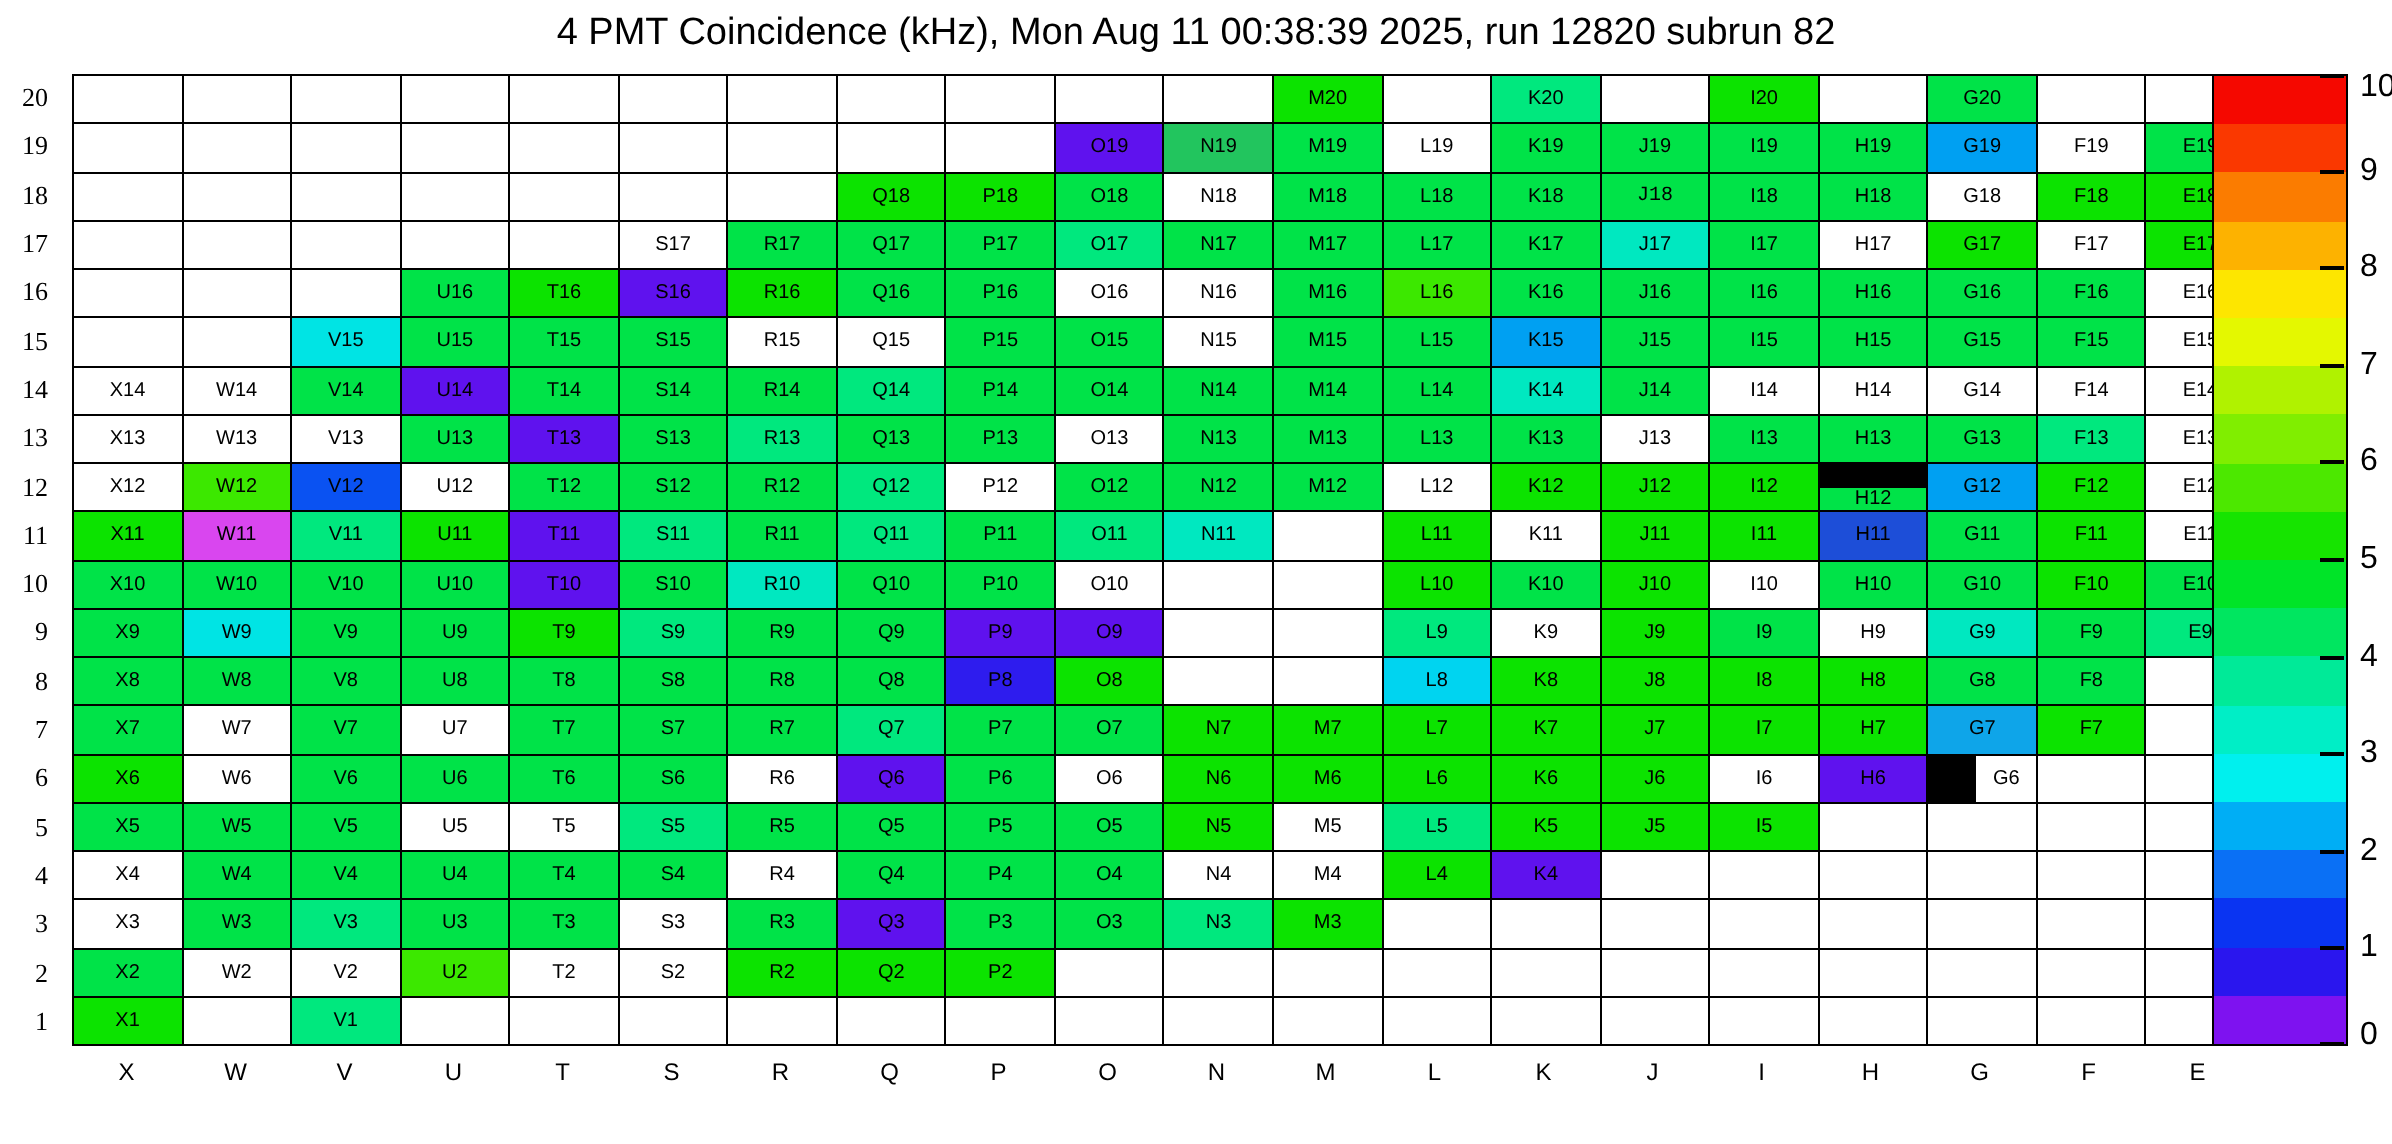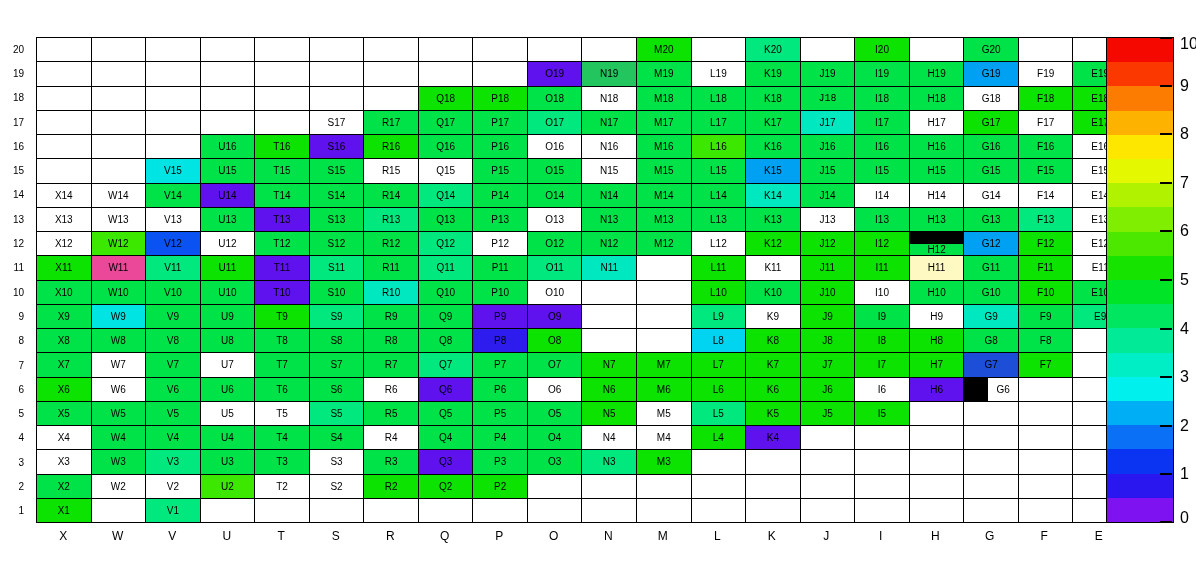--- a/index.html
+++ b/index.html
@@ -8,37 +8,38 @@
   .title{position:absolute;top:6px;left:0;width:1196px;text-align:center;
          font-size:19px;color:#000;letter-spacing:0px;}
   #grid{position:absolute;left:36px;top:37px;width:1090px;height:484px;
         display:grid;grid-template-columns:repeat(20,1fr);grid-template-rows:repeat(20,1fr);
         gap:1px;background:#000;border:1px solid #000;}
   .cell{background:#fff;display:flex;align-items:center;justify-content:center;
         font-size:10px;color:#000;overflow:hidden;}
   #rowlabels{position:absolute;left:0;top:37px;width:30px;height:486px;
              display:grid;grid-template-rows:repeat(20,1fr);}
   .row-label{display:flex;align-items:center;justify-content:flex-end;
-             padding-right:6px;font-size:10px;color:#000;}
+             padding-right:6px;font-size:13px;color:#000;font-family:Liberation Serif, serif;}
   #collabels{position:absolute;left:36px;top:527px;width:1090px;height:18px;
              display:grid;grid-template-columns:repeat(20,1fr);}
   .col-label{display:flex;align-items:center;justify-content:center;
              font-size:12px;color:#000;}
   #colorbar{position:absolute;left:1106px;top:37px;width:66px;height:484px;
             border:1px solid #000;display:flex;flex-direction:column;}
   .cb-band{flex:1 1 auto;}
   #cbticks{position:absolute;left:1106px;top:37px;width:90px;height:486px;pointer-events:none;}
   .cb-tick{position:absolute;left:54px;width:12px;height:2px;background:#000;}
   .cb-tick-label{position:absolute;left:74px;width:24px;height:18px;
                  font-size:16px;color:#000;line-height:18px;text-align:left;}
 </style>
 </head>
 <body>
 
 <div class="canvas">
+  <div class="title">4 PMT Coincidence (kHz), Mon Aug 11 00:38:39 2025, run 12820 subrun 82</div>
   <div id="rowlabels">
       <div class="row-label">20</div>
       <div class="row-label">19</div>
       <div class="row-label">18</div>
       <div class="row-label">17</div>
       <div class="row-label">16</div>
       <div class="row-label">15</div>
       <div class="row-label">14</div>
       <div class="row-label">13</div>
       <div class="row-label">12</div>
@@ -229,36 +230,36 @@
       <div class="cell" style="background: rgb(0, 227, 72);">M12</div>
       <div class="cell" style="background: rgb(255, 255, 255);">L12</div>
       <div class="cell" style="background: rgb(12, 227, 0);">K12</div>
       <div class="cell" style="background: rgb(12, 227, 0);">J12</div>
       <div class="cell" style="background: rgb(12, 227, 0);">I12</div>
       <div class="cell" style="background: rgb(0, 227, 72); margin-top: 12px;">H12</div>
       <div class="cell" style="background: rgb(0, 160, 242);">G12</div>
       <div class="cell" style="background: rgb(12, 227, 0);">F12</div>
       <div class="cell" style="background: rgb(255, 255, 255);">E12</div>
       <div class="cell" style="background: rgb(12, 227, 0);">X11</div>
-      <div class="cell" style="background: #ec4899;">W11</div>
+      <div class="cell" style="background: #d946ef;">W11</div>
       <div class="cell" style="background: rgb(0, 232, 126);">V11</div>
       <div class="cell" style="background: rgb(12, 227, 0);">U11</div>
       <div class="cell" style="background: rgb(95, 18, 238);">T11</div>
       <div class="cell" style="background: rgb(0, 232, 126);">S11</div>
       <div class="cell" style="background: rgb(0, 227, 72);">R11</div>
       <div class="cell" style="background: rgb(0, 232, 126);">Q11</div>
       <div class="cell" style="background: rgb(0, 227, 72);">P11</div>
       <div class="cell" style="background: rgb(0, 232, 126);">O11</div>
       <div class="cell" style="background: rgb(0, 232, 192);">N11</div>
       <div class="cell"></div>
       <div class="cell" style="background: rgb(12, 227, 0);">L11</div>
       <div class="cell" style="background: rgb(255, 255, 255);">K11</div>
       <div class="cell" style="background: rgb(12, 227, 0);">J11</div>
       <div class="cell" style="background: rgb(12, 227, 0);">I11</div>
-      <div class="cell" style="background: #fef9c3;">H11</div>
+      <div class="cell" style="background: #1d4ed8;">H11</div>
       <div class="cell" style="background: rgb(0, 227, 72);">G11</div>
       <div class="cell" style="background: rgb(12, 227, 0);">F11</div>
       <div class="cell" style="background: rgb(255, 255, 255);">E11</div>
       <div class="cell" style="background: rgb(0, 227, 72);">X10</div>
       <div class="cell" style="background: rgb(0, 227, 72);">W10</div>
       <div class="cell" style="background: rgb(0, 227, 72);">V10</div>
       <div class="cell" style="background: rgb(0, 227, 72);">U10</div>
       <div class="cell" style="background: rgb(95, 18, 238);">T10</div>
       <div class="cell" style="background: rgb(0, 227, 72);">S10</div>
       <div class="cell" style="background: rgb(0, 232, 192);">R10</div>
@@ -325,21 +326,21 @@
       <div class="cell" style="background: rgb(0, 232, 126);">Q7</div>
       <div class="cell" style="background: rgb(0, 227, 72);">P7</div>
       <div class="cell" style="background: rgb(0, 227, 72);">O7</div>
       <div class="cell" style="background: rgb(12, 227, 0);">N7</div>
       <div class="cell" style="background: rgb(12, 227, 0);">M7</div>
       <div class="cell" style="background: rgb(12, 227, 0);">L7</div>
       <div class="cell" style="background: rgb(12, 227, 0);">K7</div>
       <div class="cell" style="background: rgb(12, 227, 0);">J7</div>
       <div class="cell" style="background: rgb(12, 227, 0);">I7</div>
       <div class="cell" style="background: rgb(12, 227, 0);">H7</div>
-      <div class="cell" style="background: #1d4ed8;">G7</div>
+      <div class="cell" style="background: #0ea5e9;">G7</div>
       <div class="cell" style="background: rgb(12, 227, 0);">F7</div>
       <div class="cell"></div>
       <div class="cell" style="background: rgb(12, 227, 0);">X6</div>
       <div class="cell" style="background: rgb(255, 255, 255);">W6</div>
       <div class="cell" style="background: rgb(0, 227, 72);">V6</div>
       <div class="cell" style="background: rgb(0, 227, 72);">U6</div>
       <div class="cell" style="background: rgb(0, 227, 72);">T6</div>
       <div class="cell" style="background: rgb(0, 227, 72);">S6</div>
       <div class="cell" style="background: rgb(255, 255, 255);">R6</div>
       <div class="cell" style="background: rgb(95, 18, 238);">Q6</div>

